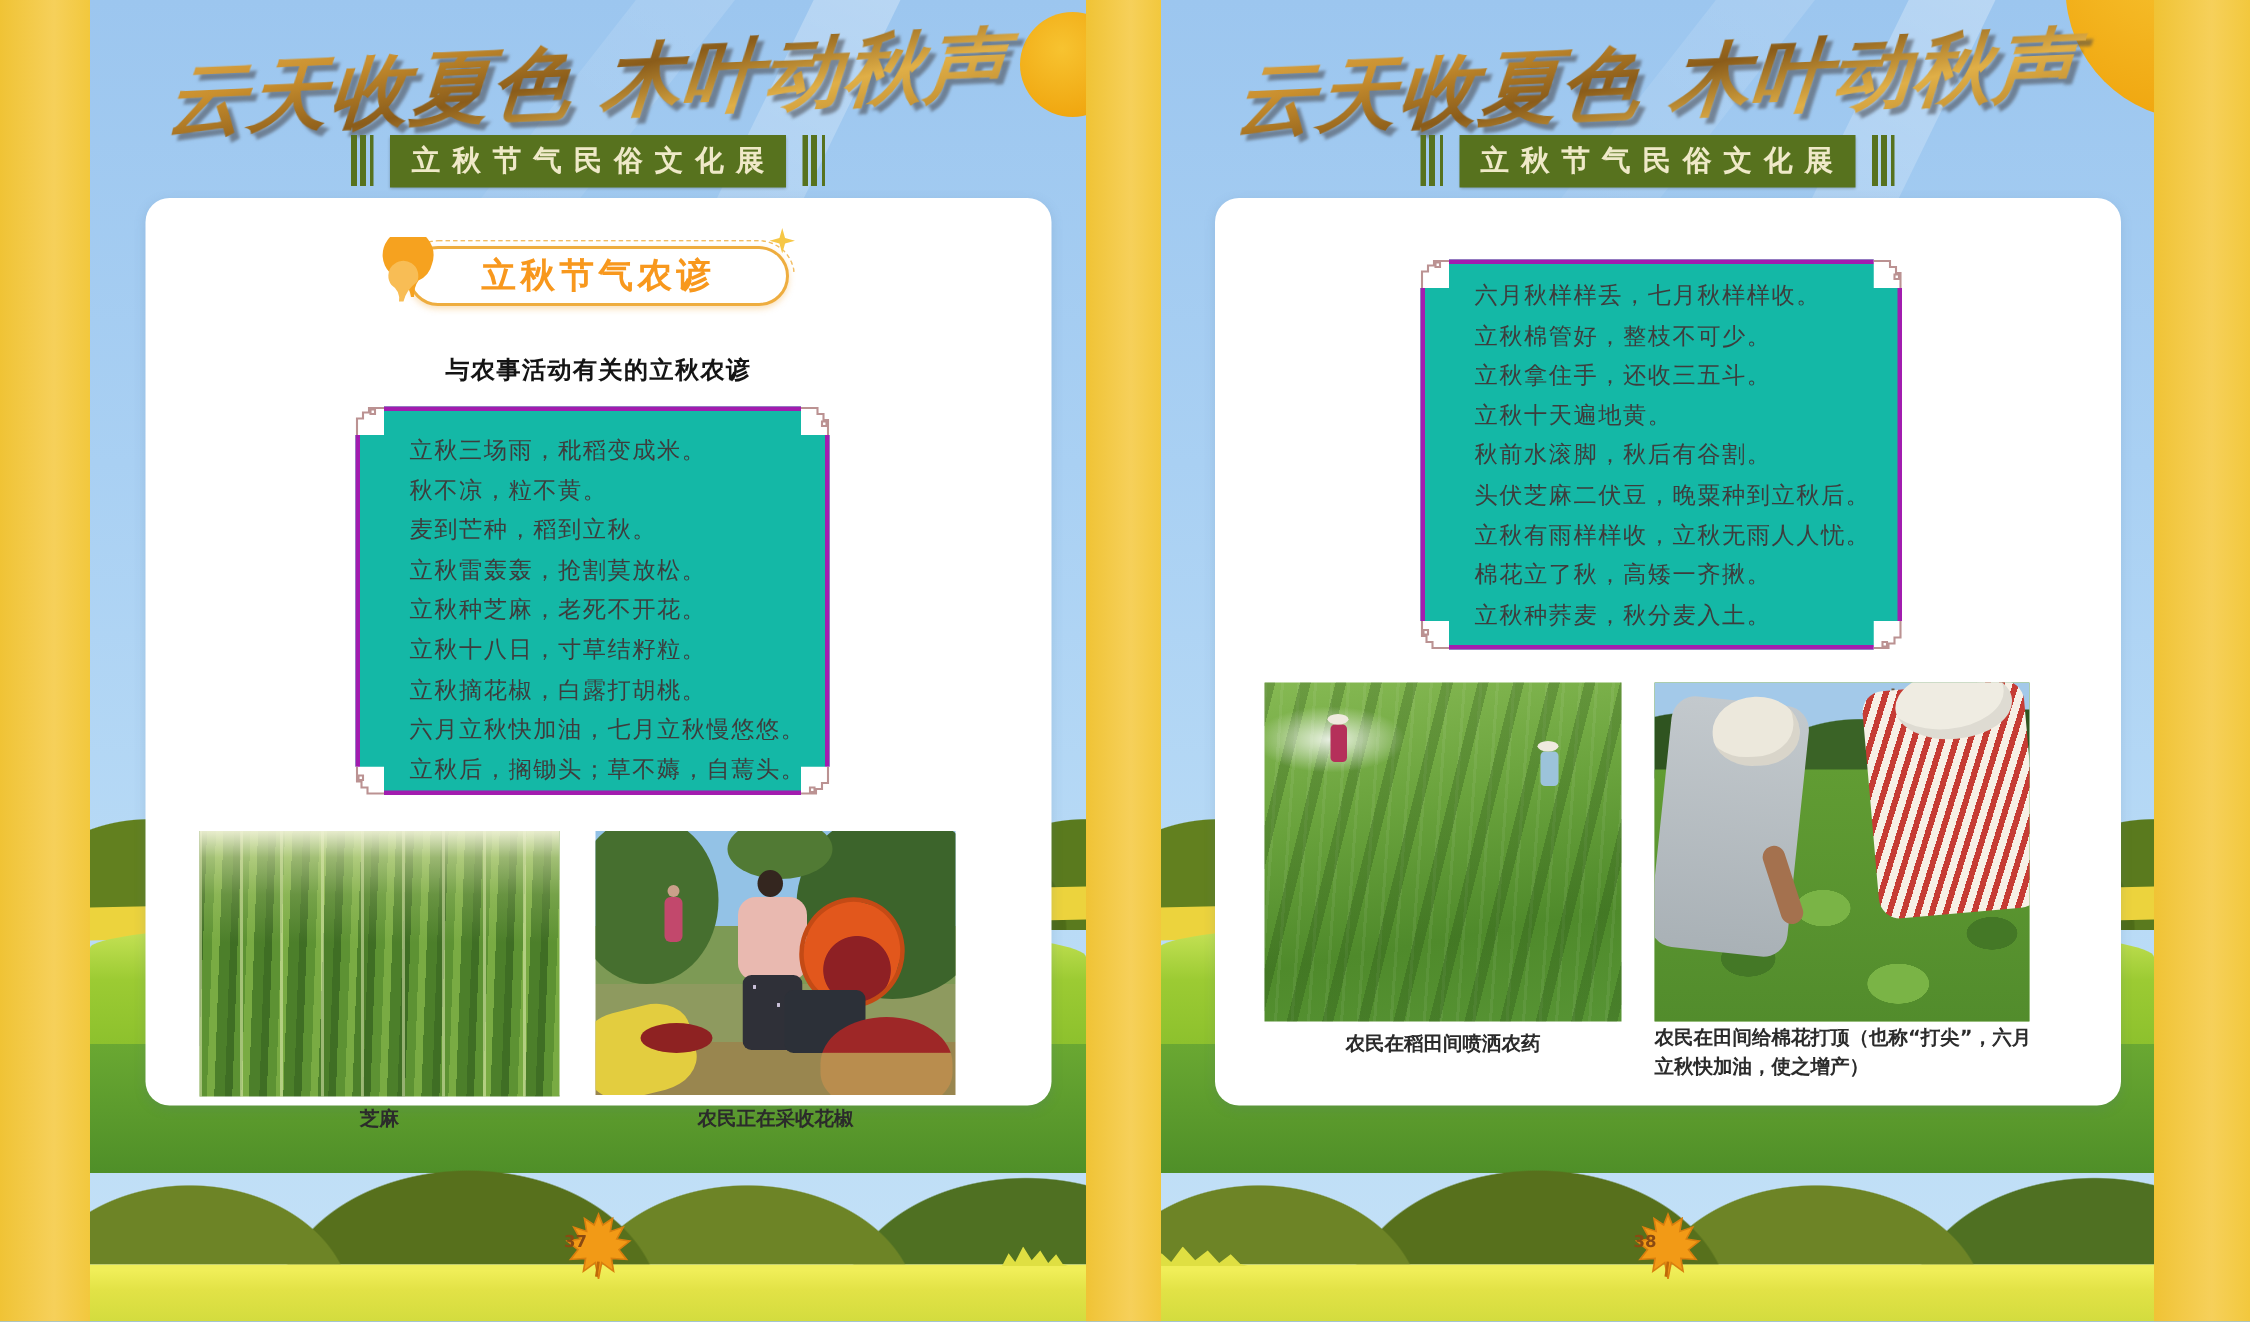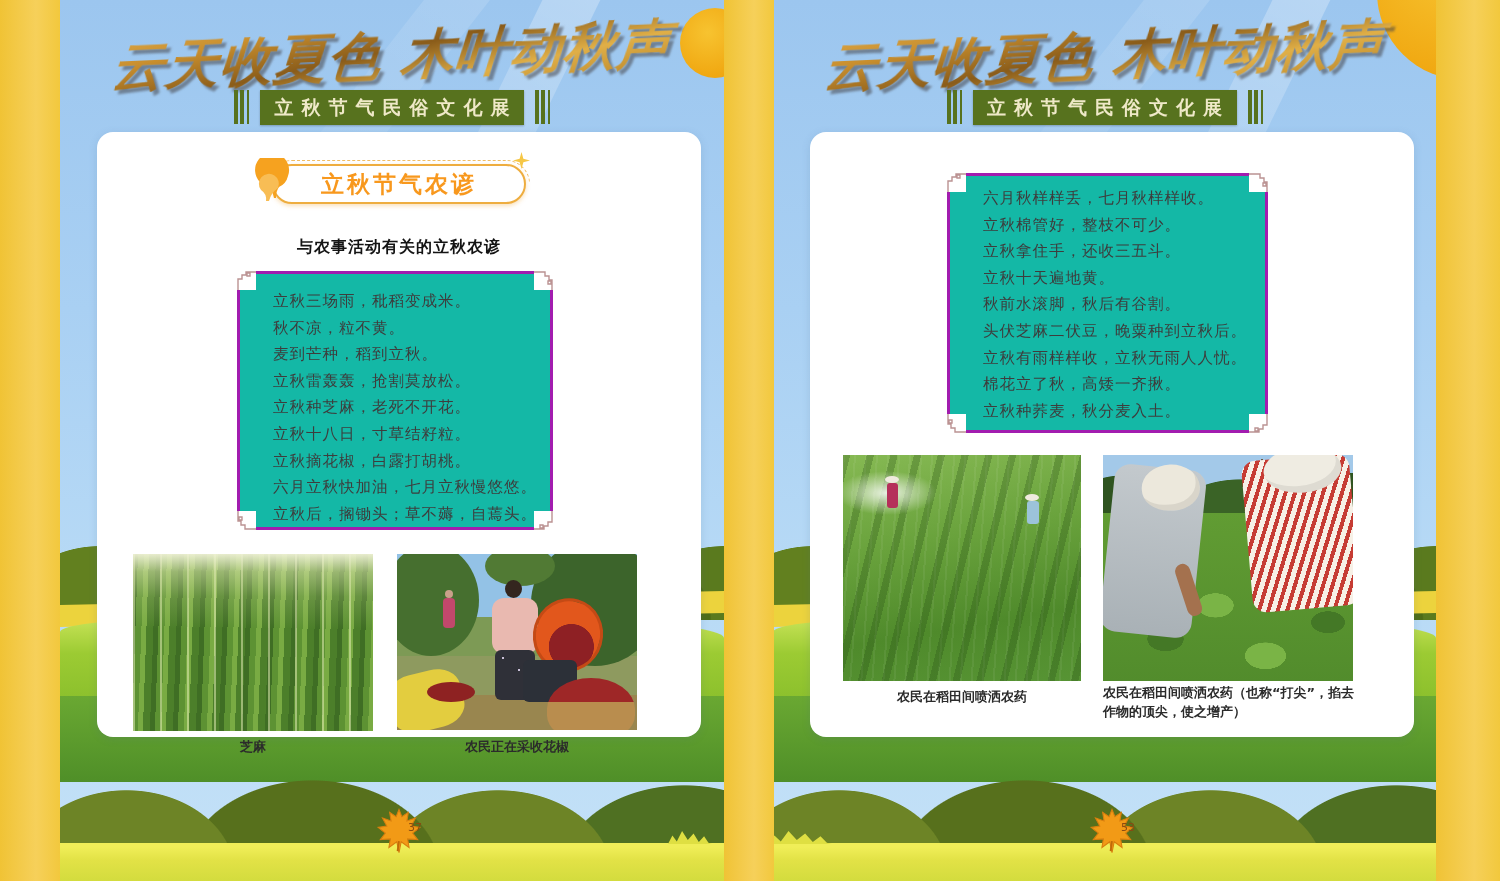--- a/index.html
+++ b/index.html
@@ -156,21 +156,21 @@
   .hat-gray{position:absolute;left:28px;top:-4px;width:58px;height:46px;border-radius:50% 50% 46% 46%;
     background:#ece8dc;transform:rotate(-8deg);box-shadow:inset -4px -6px 0 rgba(0,0,0,.08);}
   .arm-gray{position:absolute;left:78px;top:92px;width:15px;height:54px;border-radius:8px;background:#a4714e;transform:rotate(-24deg);}
   .person-striped{position:absolute;right:-2px;top:2px;width:108px;height:152px;border-radius:14px;
     background:repeating-linear-gradient(112deg,#f7f0e6 0 5px,#c63c34 5px 9px);transform:rotate(-5deg);}
   .hat-striped{position:absolute;right:8px;top:-10px;width:78px;height:46px;border-radius:50%;
     background:#efece2;box-shadow:inset -5px -7px 0 rgba(0,0,0,.07);}
   
   .leaf-marker{position:absolute;left:50%;transform:translateX(-50%);top:676px;width:46px;height:46px;z-index:4;}
   .leaf-marker svg{position:absolute;inset:0;}
-  .leaf-num{position:absolute;left:0;right:0;top:13px;text-align:right;font-size:11px;font-weight:400;color:#8a4a12;}
+  .leaf-num{position:absolute;left:0;right:0;top:13px;text-align:left;font-size:11px;font-weight:700;color:#8a4a12;}
 </style>
 </head>
 <body>
 
 <div class="canvas">
 
   <div class="sun sun-left"></div>
   <div class="sun sun-right"></div>
   <div class="ray" style="left:560px;top:-30px;transform:rotate(26deg);"></div>
   <div class="ray" style="left:470px;top:-50px;transform:rotate(38deg);opacity:.5;"></div>
@@ -333,28 +333,28 @@
       <div class="person-gray">
         <div class="hat-gray"></div>
         <div class="arm-gray"></div>
       </div>
       <div class="person-striped">
         <div class="hat-striped"></div>
       </div>
     </div>
 
     <div class="caption center cap-rice">农民在稻田间喷洒农药</div>
-    <div class="caption cap-cotton">农民在稻田间喷洒农药（也称“打尖”，掐去作物的顶尖，使之增产）</div>
+    <div class="caption cap-cotton">农民在田间给棉花打顶（也称“打尖”，六月立秋快加油，使之增产）</div>
 
     <div class="leaf-marker">
       <svg viewBox="0 0 64 64">
         <path d="M32 2 L36 12 L45 6 L43 18 L55 14 L49 25 L61 27 L51 35 L58 44 L44 43 L46 55 L35 47 L32 62 L29 47 L18 55 L20 43 L6 44 L13 35 L3 27 L15 25 L9 14 L21 18 L19 6 L28 12 Z" fill="#f29a16" stroke="#d97f0e" stroke-width="1.5"></path>
         <path d="M32 46 L30 60" stroke="#c06a08" stroke-width="2.5" fill="none"></path>
       </svg>
-      <div class="leaf-num">53</div>
+      <div class="leaf-num">38</div>
     </div>
   </section>
 
   <div class="strip strip-left"></div>
   <div class="strip strip-center"></div>
   <div class="strip strip-right"></div>
 
 </div>
 
 </body></html>

